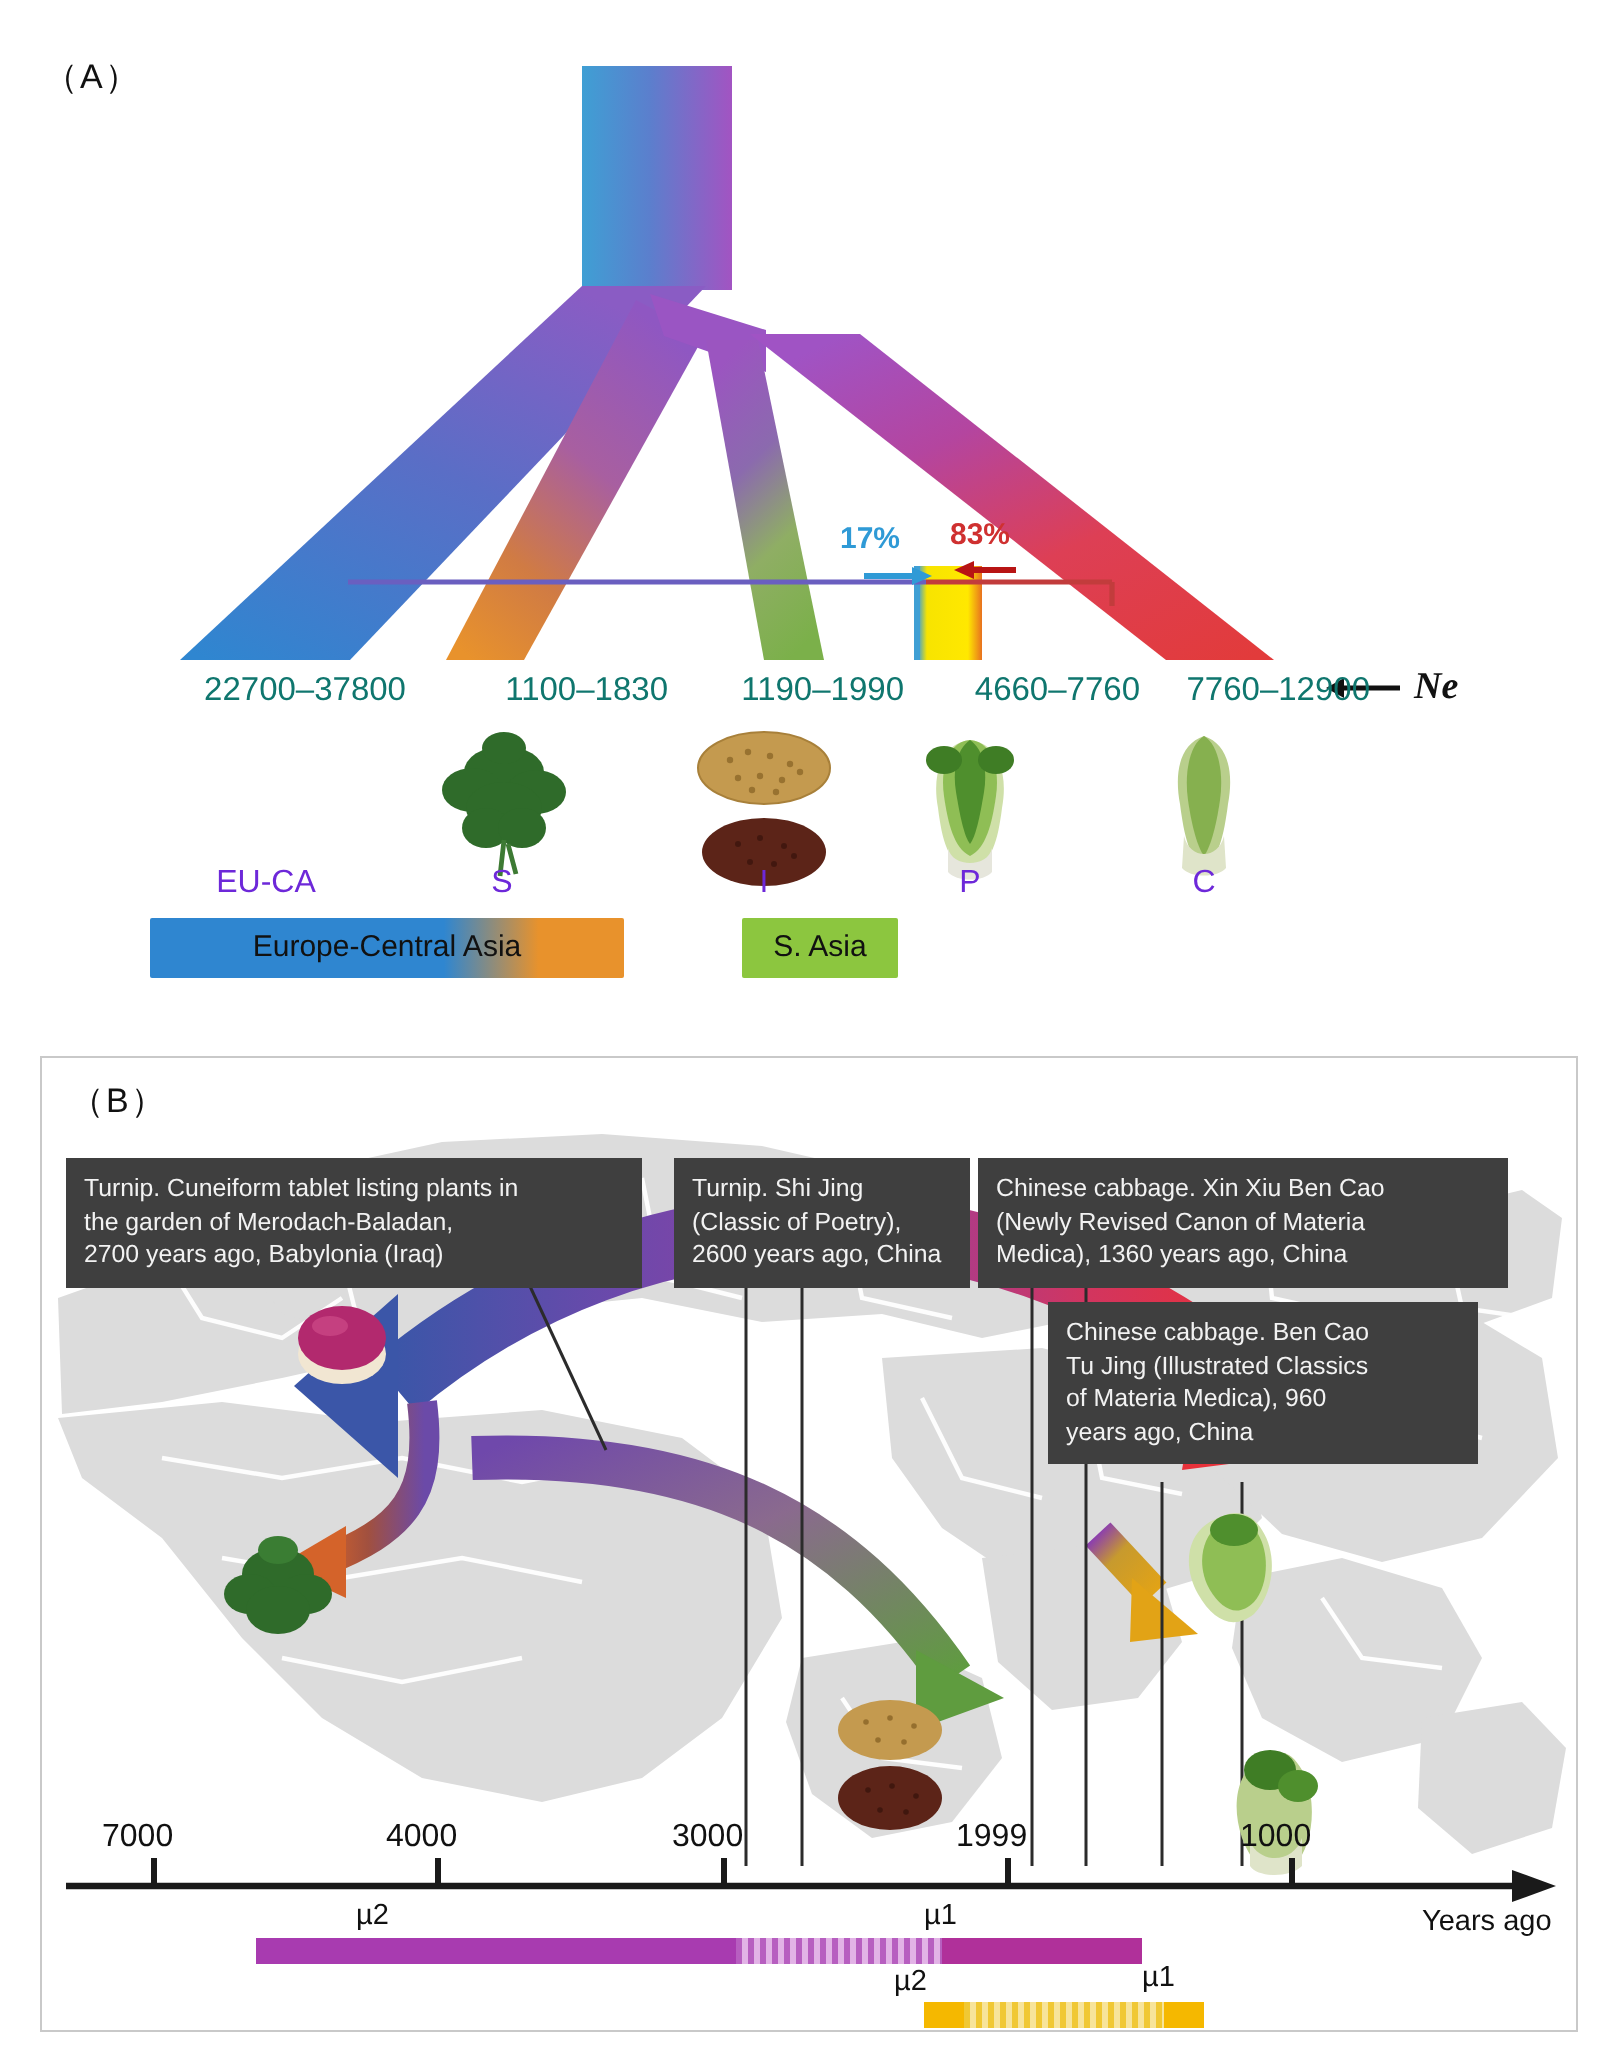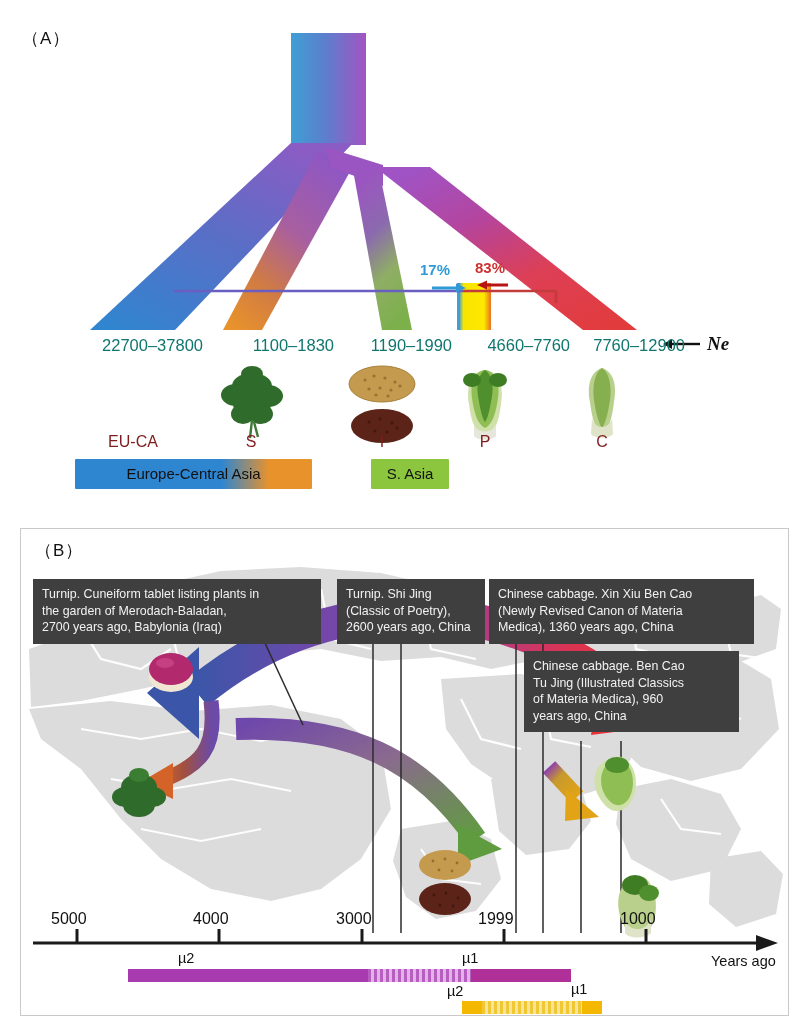--- a/index.html
+++ b/index.html
@@ -22,21 +22,21 @@
     position:absolute;font-size:16.5px;white-space:nowrap;color:#0f766e;
     text-align:right;
   }
   .ne-italic{position:absolute;font-size:19px;font-style:italic;color:#111;
     font-family:"Liberation Serif", serif;font-weight:bold;}
 
   .pct{position:absolute;font-size:15px;font-weight:bold;white-space:nowrap;}
   .pct.blue{color:#2f9ad6;}
   .pct.red{color:#cf3030;}
 
-  .taxon{position:absolute;font-size:16px;text-align:center;color:#7f1d1d;}
+  .taxon{position:absolute;font-size:16px;text-align:center;color:#6d28d9;}
 
   .legendbar{position:absolute;height:30px;border-radius:1px;}
   .legendbar span{
     display:block;width:100%;height:100%;line-height:30px;text-align:center;
     font-size:15px;color:#111;
   }
 
   .veg{position:absolute;}
 
   
@@ -378,21 +378,21 @@
     <div>Medica), 1360 years ago, China</div>
   </div>
 
   <div class="callout" style="left:503px;top:122px;width:215px;">
     <div>Chinese cabbage. Ben Cao</div>
     <div>Tu Jing (Illustrated Classics</div>
     <div>of Materia Medica), 960</div>
     <div>years ago, China</div>
   </div>
 
-  <div class="axis-tick-label" style="left:30px;top:381px;">5000</div>
+  <div class="axis-tick-label" style="left:30px;top:381px;">7000</div>
   <div class="axis-tick-label" style="left:172px;top:381px;">4000</div>
   <div class="axis-tick-label" style="left:315px;top:381px;">3000</div>
   <div class="axis-tick-label" style="left:457px;top:381px;">1999</div>
   <div class="axis-tick-label" style="left:599px;top:381px;">1000</div>
 
   <div class="years-ago" style="left:690px;top:424px;">Years ago</div>
 
   <div class="rate-bar" style="left:107px;top:440px;width:240px;background:#a83bb0;"></div>
   <div class="rate-bar" style="left:347px;top:440px;width:103px;
        background:repeating-linear-gradient(to right,#b75fc0 0 3px,#e2b3e6 3px 6px);"></div>

